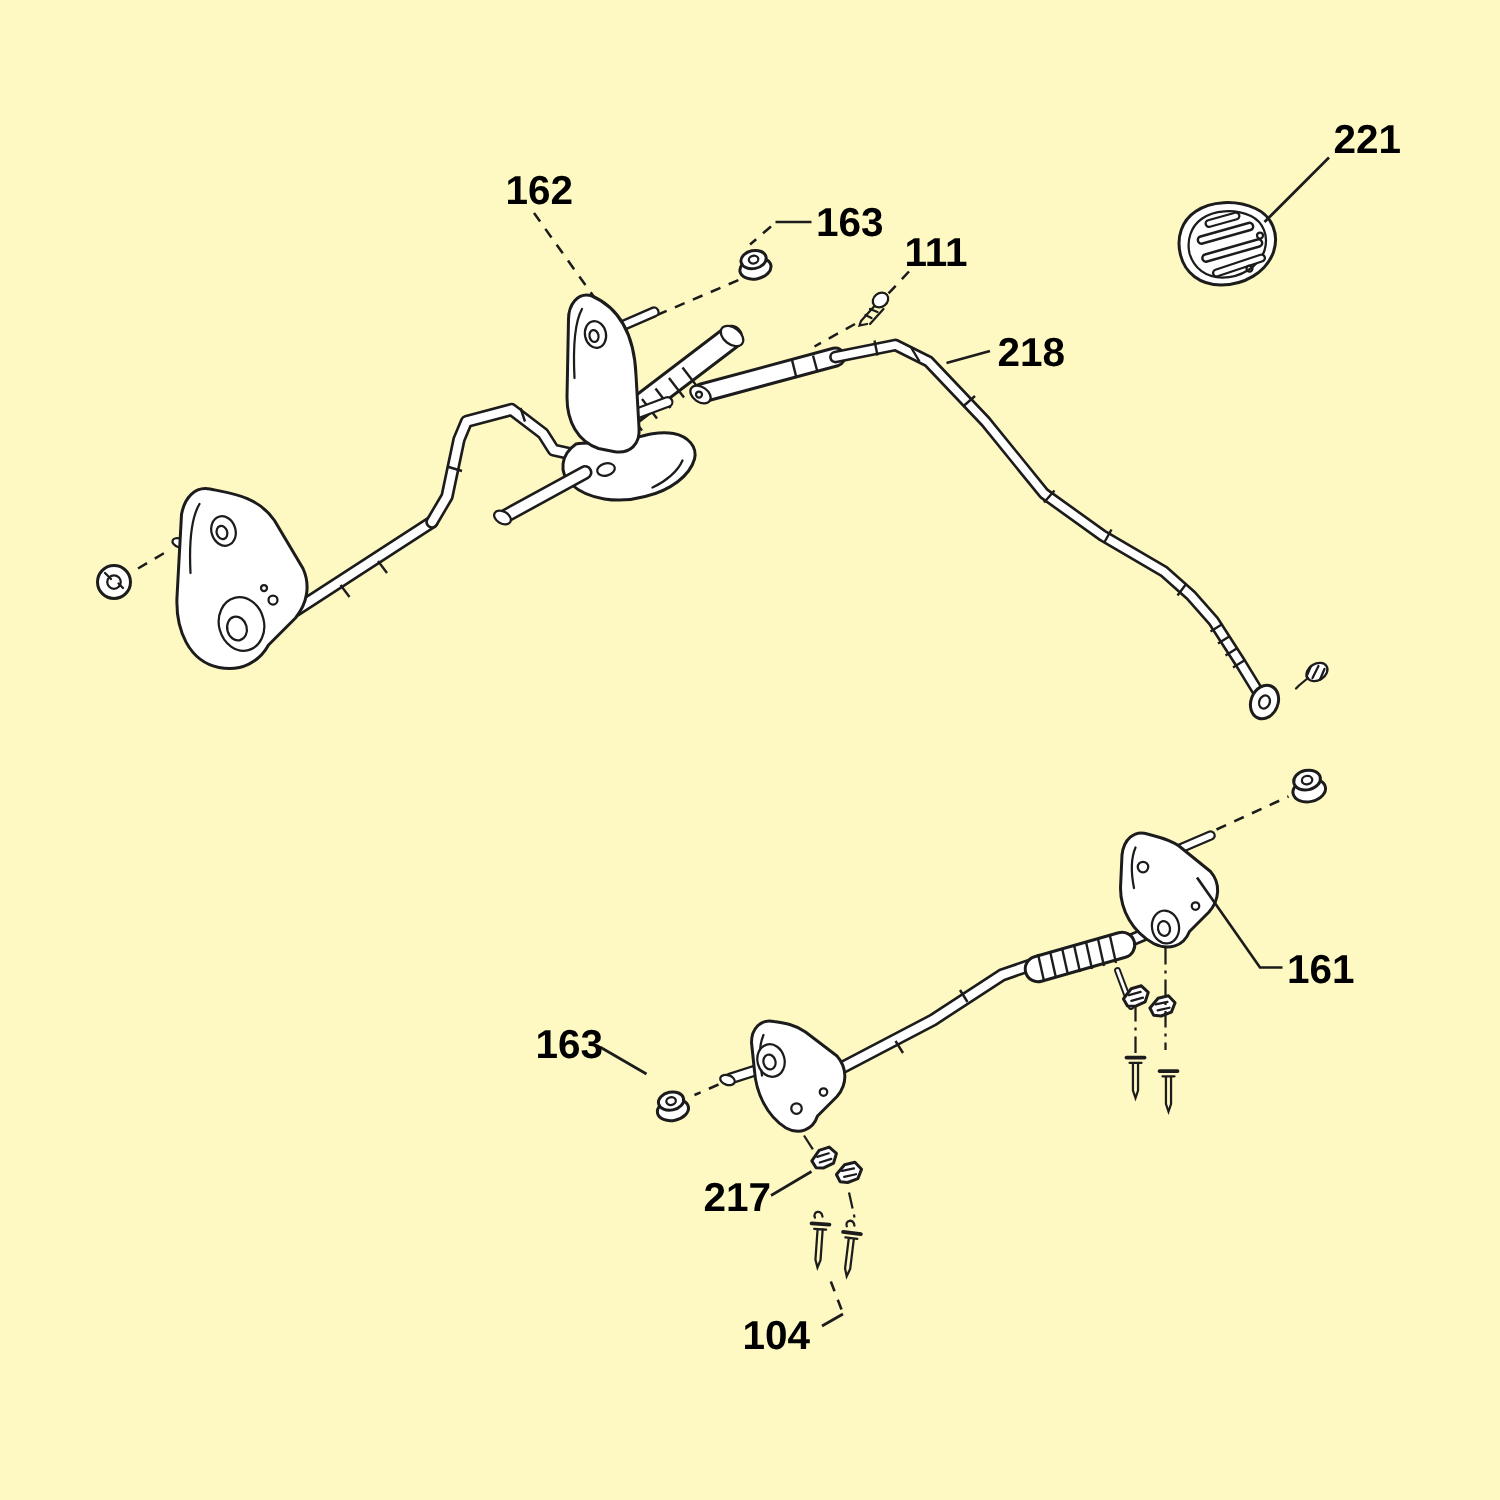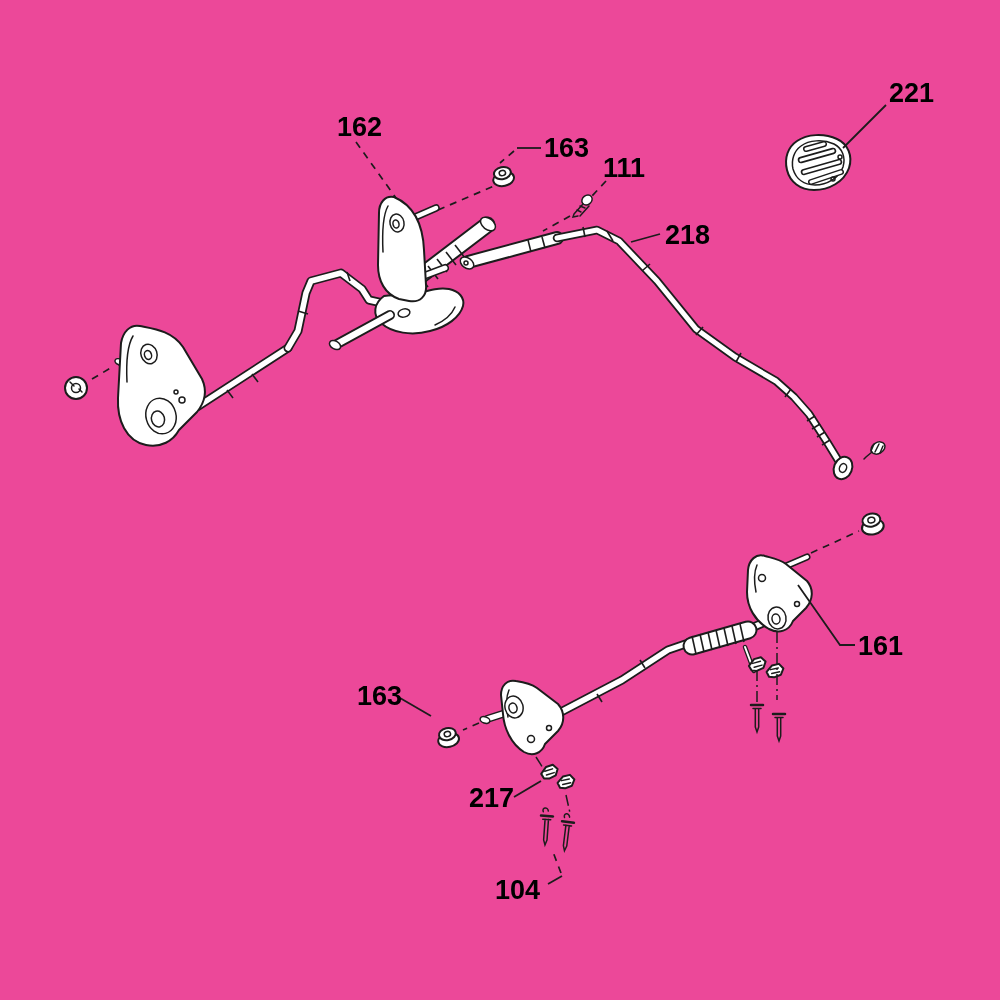--- a/index.html
+++ b/index.html
@@ -1,16 +1,16 @@
 <!DOCTYPE html>
 <html><head>
 <meta charset="utf-8">
 <style>
   html,body{margin:0;padding:0;background:#ffffff;}
-  .canvas{position:relative;width:1000px;height:1000px;background:#ec4899;overflow:hidden;}
+  .canvas{position:relative;width:1000px;height:1000px;background:#fef9c3;overflow:hidden;}
   svg{display:block;}
   .o{fill:none;stroke:#1c1c1c;stroke-linecap:round;stroke-linejoin:round;}
   .i{fill:none;stroke:#ffffff;stroke-linecap:round;stroke-linejoin:round;}
   .p{fill:#ffffff;stroke:#1c1c1c;stroke-width:2;stroke-linejoin:round;}
   .thin{fill:none;stroke:#1c1c1c;stroke-width:1.5;stroke-linecap:round;}
   .thinf{fill:#ffffff;stroke:#1c1c1c;stroke-width:1.5;}
   .dash{fill:none;stroke:#1c1c1c;stroke-width:1.7;stroke-dasharray:7 6;}
   .dd{fill:none;stroke:#1c1c1c;stroke-width:1.5;stroke-dasharray:11 4 2 4;}
   .ldr{fill:none;stroke:#1c1c1c;stroke-width:1.8;}
   .tick{fill:none;stroke:#1c1c1c;stroke-width:1.6;}

